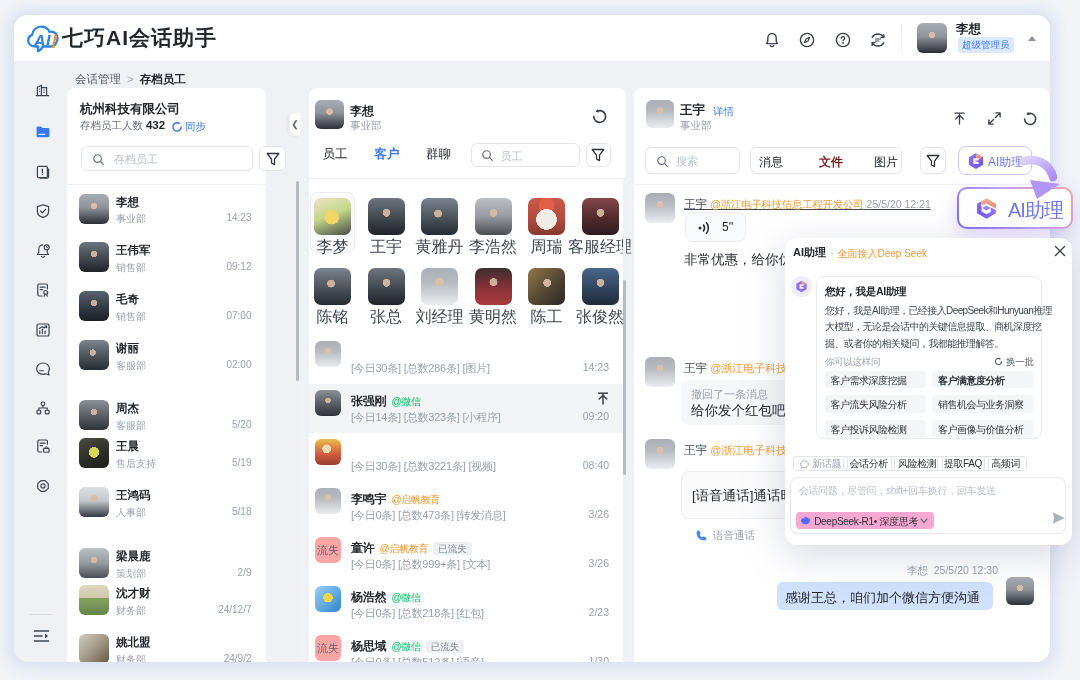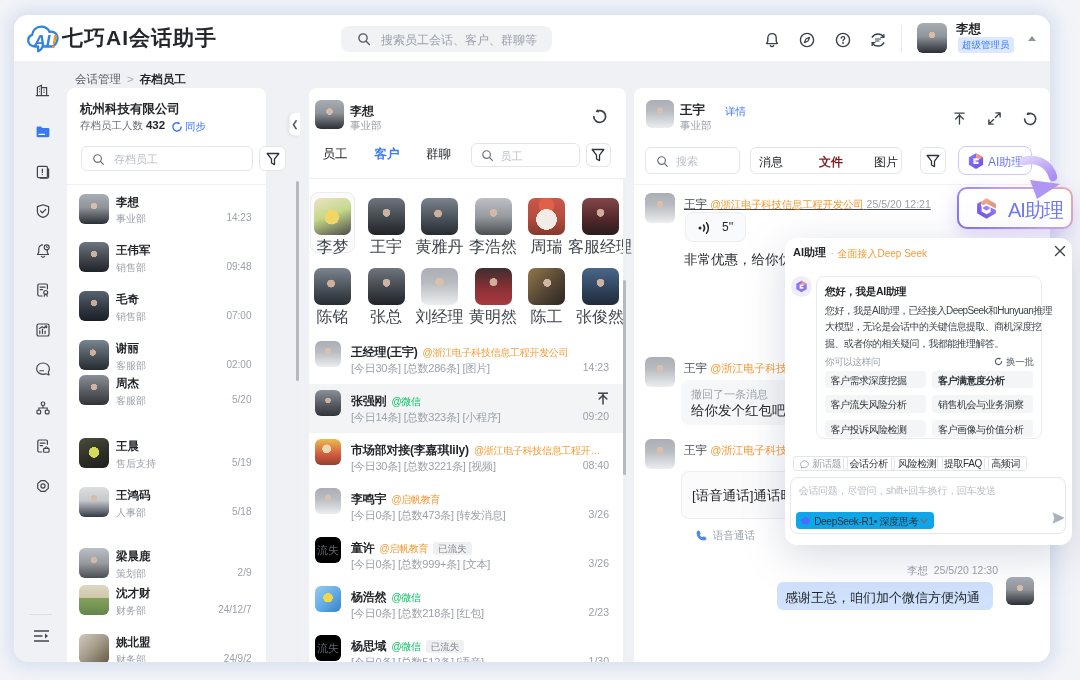--- a/index.html
+++ b/index.html
@@ -32,21 +32,21 @@
 .avJ{background:linear-gradient(135deg,#d0cabf 0%,#a89e8d 45%,#645840 100%);}
 .avK{background:radial-gradient(circle at 50% 38%,#d8c0ad 0 14%,rgba(0,0,0,0) 15%),linear-gradient(180deg,#abafb5 0%,#b8bbc0 40%,#ebedef 100%);}
 .avM{background:radial-gradient(circle at 50% 58%,#f2ece6 0 36%,rgba(0,0,0,0) 37%),radial-gradient(circle at 50% 20%,#e06048 0 22%,rgba(0,0,0,0) 23%),linear-gradient(180deg,#c9584a 0%,#b44c3e 55%,#84382c 100%);}
 .avN{background:radial-gradient(circle at 50% 40%,#ccae99 0 13%,rgba(0,0,0,0) 14%),linear-gradient(180deg,#84474b 0%,#53292c 55%,#291c1e 100%);}
 .avO{background:radial-gradient(circle at 52% 40%,#d2b5a0 0 13%,rgba(0,0,0,0) 14%),linear-gradient(135deg,#94774a 0%,#544634 55%,#2b2620 100%);}
 .avP{background:radial-gradient(circle at 50% 40%,#cbb3a1 0 13%,rgba(0,0,0,0) 14%),linear-gradient(180deg,#49678a 0%,#31455e 55%,#1f2a3a 100%);}
 .avQ{background:radial-gradient(circle at 50% 38%,#cfaf97 0 13%,rgba(0,0,0,0) 14%),linear-gradient(180deg,#3d2e31 0%,#8a3136 55%,#a83a40 100%);}
 .avR{background:radial-gradient(circle at 45% 38%,#f0d8b2 0 20%,rgba(0,0,0,0) 21%),linear-gradient(180deg,#e9bc4d 0%,#d05a40 60%,#94402c 100%);}
 .avS{background:radial-gradient(circle at 50% 45%,#f2d74a 0 24%,rgba(0,0,0,0) 25%),linear-gradient(135deg,#9acbee 0%,#64ade8 50%,#3682c4 100%);}
 .avW{background:radial-gradient(circle at 50% 48%,#d3d95a 0 24%,rgba(0,0,0,0) 25%),linear-gradient(160deg,#4a4c3e 0%,#2c2e26 60%,#1d1f1a 100%);}
-.avT{background:#000000;display:flex;align-items:center;justify-content:center;color:#61666d;font-size:11px;}
+.avT{background:#fca5a5;display:flex;align-items:center;justify-content:center;color:#61666d;font-size:11px;}
 .r1{position:absolute;left:0;width:100%;height:49px;}
 .r1 .av{left:12px;top:0;width:30px;height:30px;}
 .r1 .nm{position:absolute;left:49px;top:1px;font-size:11.5px;font-weight:600;color:#23262b;}
 .r1 .dp{position:absolute;left:49px;top:18.5px;font-size:10px;color:#9aa1ab;}
 .r1 .tm{position:absolute;right:14.5px;top:18.5px;font-size:10px;color:#9aa1ab;}
 .gc{position:absolute;width:37px;}
 .gc .av{left:0;top:0;width:37px;height:37px;border-radius:7px;}
 .gc .gn{position:absolute;top:39px;left:50%;transform:translateX(-50%);font-size:16px;color:#3f454d;white-space:nowrap;}
 .r2{position:absolute;left:0;width:316px;height:49px;}
 .r2 .av{left:6px;top:0;width:26px;height:26px;}
@@ -63,27 +63,20 @@
 <div class="card">
   <div class="topbar">
 
     <svg class="abs" style="left:12px;top:7px;overflow:visible;" width="34" height="34" viewBox="0 0 34 34">
       <path d="M9 24.5 C5 24.5 2.2 21.8 2.2 18.4 C2.2 15.7 3.8 13.6 6.2 12.8 C6.5 8.1 10.4 4.7 15.2 4.7 C18.9 4.7 22.1 6.8 23.6 9.9 C24.1 9.8 24.7 9.7 25.3 9.7 C28.8 9.7 31.6 12.5 31.6 16 C31.6 19.5 28.9 24.5 25.3 24.5 L16.5 24.5 C16 26.3 14.4 28.3 12.2 29.3 C12 27.6 11.8 25.8 12.2 24.5 Z" fill="none" stroke="#2f84e0" stroke-width="2.3" stroke-linejoin="round"></path>
       <text x="7.5" y="25" font-size="17" font-weight="bold" font-style="italic" fill="#2f84e0" font-family="Liberation Sans,sans-serif">AI</text>
       <text x="25" y="26" font-size="19" font-weight="bold" font-style="italic" fill="#f7941e" font-family="Liberation Sans,sans-serif">!</text>
     </svg>
     <div class="abs dk b" style="left:48px;top:9px;font-size:21px;letter-spacing:1px;">七巧AI会话助手</div>
 
-    <div class="abs" style="left:327px;top:11px;width:211px;height:26px;background:#f1f2f4;border-radius:8px;">
-      <svg class="abs" style="left:16px;top:6px;" width="14" height="14" viewBox="0 0 14 14">
-          <circle cx="6" cy="6" r="4.1" fill="none" stroke="#555b64" stroke-width="1.4"></circle>
-          <line x1="9.2" y1="9.2" x2="12.4" y2="12.4" stroke="#555b64" stroke-width="1.4" stroke-linecap="round"></line>
-        </svg>
-      <div class="abs" style="left:40px;top:6px;font-size:12px;color:#9aa1ab;">搜索员工会话、客户、群聊等</div>
-    </div>
 
     <svg class="abs" style="left:750px;top:17px;" width="16" height="16" viewBox="0 0 16 16">
         <path d="M8 1.6 C5.5 1.6 3.8 3.5 3.8 6 L3.8 9.2 L2.6 11.6 L13.4 11.6 L12.2 9.2 L12.2 6 C12.2 3.5 10.5 1.6 8 1.6 Z" fill="none" stroke="#3c4249" stroke-width="1.4" stroke-linejoin="round"></path>
         <path d="M6.4 13.6 C6.8 14.3 7.4 14.6 8 14.6 C8.6 14.6 9.2 14.3 9.6 13.6" fill="none" stroke="#3c4249" stroke-width="1.4" stroke-linecap="round"></path>
       </svg>
     <svg class="abs" style="left:785px;top:17px;" width="16" height="16" viewBox="0 0 16 16">
         <circle cx="8" cy="8" r="6.6" fill="none" stroke="#3c4249" stroke-width="1.4"></circle>
         <path d="M10.6 5.4 L9 9 L5.4 10.6 L7 7 Z" fill="none" stroke="#3c4249" stroke-width="1.2" stroke-linejoin="round"></path>
       </svg>
     <svg class="abs" style="left:821px;top:17px;" width="16" height="16" viewBox="0 0 16 16">
@@ -205,35 +198,35 @@
     <div class="r1" style="top:105.5px;">
         <div class="av avA"></div>
         <div class="nm">李想</div>
         <div class="dp">事业部</div>
         <div class="tm">14:23</div>
       </div>
     <div class="r1" style="top:154px;">
         <div class="av avB"></div>
         <div class="nm">王伟军</div>
         <div class="dp">销售部</div>
-        <div class="tm">09:48</div>
+        <div class="tm">09:12</div>
       </div>
     <div class="r1" style="top:203px;">
         <div class="av avC"></div>
         <div class="nm">毛奇</div>
         <div class="dp">销售部</div>
         <div class="tm">07:00</div>
       </div>
     <div class="r1" style="top:252px;">
         <div class="av avD"></div>
         <div class="nm">谢丽</div>
         <div class="dp">客服部</div>
         <div class="tm">02:00</div>
       </div>
-    <div class="r1" style="top:287px;">
+    <div class="r1" style="top:312px;">
         <div class="av avE"></div>
         <div class="nm">周杰</div>
         <div class="dp">客服部</div>
         <div class="tm">5/20</div>
       </div>
     <div class="r1" style="top:350px;">
         <div class="av avW"></div>
         <div class="nm">王晨</div>
         <div class="dp">售后支持</div>
         <div class="tm">5/19</div>
@@ -336,38 +329,36 @@
         <div class="gn">陈工</div>
       </div>
     <div class="gc" style="left:272.5px;top:180px;">
         <div class="av avP"></div>
         <div class="gn">张俊然</div>
       </div>
 
     <div class="abs" style="left:0;top:296px;width:316px;height:49px;background:#f3f4f6;"></div>
     <div class="r2" style="top:253px;">
         <div class="av avK"></div>
-        <div class="tl"><span class="nm">王经理(王宇)</span><span class="tag orange">@浙江电子科技信息工程开发公司</span></div>
         <div class="sb">[今日30条] [总数286条] [图片]</div>
         <div class="tm">14:23</div>
       </div>
     <div class="r2" style="top:302px;">
         <div class="av avE"></div>
         <div class="tl"><span class="nm">张强刚</span><span class="tag green">@微信</span></div>
         <div class="sb">[今日14条] [总数323条] [小程序]</div>
         <div class="tm">09:20</div>
       <svg class="abs" style="left:288px;top:2px;" width="12" height="13" viewBox="0 0 12 13" stroke="#3c4249" stroke-width="1.5" fill="none">
           <line x1="1" y1="1.2" x2="11" y2="1.2"></line>
           <line x1="6" y1="2.5" x2="6" y2="12" stroke-linecap="round"></line>
           <path d="M2.2 7 L6 3.2 L9.8 7" stroke-linecap="round" stroke-linejoin="round"></path>
         </svg>
     </div>
     <div class="r2" style="top:351px;">
         <div class="av avR"></div>
-        <div class="tl"><span class="nm">市场部对接(李嘉琪lily)</span><span class="tag orange">@浙江电子科技信息工程开…</span></div>
         <div class="sb">[今日30条] [总数3221条] [视频]</div>
         <div class="tm">08:40</div>
       </div>
     <div class="r2" style="top:400px;">
         <div class="av avK"></div>
         <div class="tl"><span class="nm">李鸣宇</span><span class="tag orange">@启帆教育</span></div>
         <div class="sb">[今日0条] [总数473条] [转发消息]</div>
         <div class="tm">3/26</div>
       </div>
     <div class="r2" style="top:449px;">
@@ -387,21 +378,21 @@
         <div class="tl"><span class="nm">杨思域</span><span class="tag green">@微信</span><span class="lost">已流失</span></div>
         <div class="sb">[今日0条] [总数512条] [语音]</div>
         <div class="tm">1/30</div>
       </div>
     <div class="abs" style="left:313.5px;top:91px;width:3.5px;height:483px;background:#eef0f2;"></div>
     <div class="abs" style="left:313.5px;top:192px;width:3.5px;height:195px;background:#b6bac0;border-radius:2px;"></div>
   </div>
   <div class="panel p3" id="p3">
     <div class="av avK" style="left:12px;top:12px;width:28px;height:28px;"></div>
     <div class="abs dk b" style="left:46px;top:14px;font-size:12.5px;">王宇</div>
-    <div class="abs" style="left:91px;top:17px;font-size:10.5px;color:#3a78f5;">详情</div>
+    <div class="abs" style="left:79px;top:17px;font-size:10.5px;color:#3a78f5;">详情</div>
     <div class="abs g" style="left:46px;top:31px;font-size:10.5px;">事业部</div>
     <svg class="abs" style="left:319px;top:24px;" width="13" height="13" viewBox="0 0 12 13" stroke="#3c4249" stroke-width="1.3" fill="none">
         <line x1="1" y1="1.2" x2="11" y2="1.2"></line>
         <line x1="6" y1="2.5" x2="6" y2="12" stroke-linecap="round"></line>
         <path d="M2.2 7 L6 3.2 L9.8 7" stroke-linecap="round" stroke-linejoin="round"></path>
       </svg>
     <svg class="abs" style="left:353px;top:23px;" width="15" height="15" viewBox="0 0 16 16" stroke="#3c4249" stroke-width="1.5" fill="none">
         <path d="M9.5 2 L14 2 L14 6.5 M14 2 L9 7" stroke-linecap="round" stroke-linejoin="round"></path>
         <path d="M6.5 14 L2 14 L2 9.5 M2 14 L7 9" stroke-linecap="round" stroke-linejoin="round"></path>
       </svg>
@@ -545,21 +536,21 @@
   <div class="qbtn" style="left:8.8px;top:217.5px;color:#9aa1ab;">
     <svg style="margin-right:3px;" width="9" height="9" viewBox="0 0 14 14">
         <path d="M13 6.5 C13 9.5 10.3 11.9 7 11.9 C6.1 11.9 5.3 11.7 4.5 11.4 L1.5 12.5 L2.3 9.9 C1.5 9 1 7.8 1 6.5 C1 3.5 3.7 1.1 7 1.1 C10.3 1.1 13 3.5 13 6.5 Z" fill="none" stroke="#9aa1ab" stroke-width="1.3"></path>
       </svg>新话题</div>
   <div class="qbtn" style="left:58px;top:217.5px;">会话分析</div>
   <div class="qbtn" style="left:106.5px;top:217.5px;">风险检测</div>
   <div class="qbtn" style="left:152.4px;top:217.5px;">提取FAQ</div>
   <div class="qbtn" style="left:199.7px;top:217.5px;">高频词</div>
   <div class="abs" style="left:5.2px;top:239px;width:276.5px;height:57px;border:1px solid #e4e6ea;border-radius:8px;">
     <div class="abs" style="left:8px;top:6px;font-size:10px;color:#b9bfc8;letter-spacing:-.3px;">会话问题，尽管问，shift+回车换行，回车发送</div>
-    <div class="abs" style="left:5.5px;top:34px;width:138px;height:17px;background:#0ea5e9;border-radius:4px;">
+    <div class="abs" style="left:5.5px;top:34px;width:138px;height:17px;background:#f9a8d4;border-radius:4px;">
       <svg class="abs" style="left:4px;top:3px;" width="11" height="11" viewBox="0 0 14 14">
           <path d="M12.8 6 C12.8 5.2 12.2 4.6 11.4 4.6 C11.2 4.6 10.9 4.7 10.7 4.8 C10 3.2 8.4 2.1 6.5 2.1 C5.9 2.1 5.3 2.2 4.8 2.4 L7.2 4.5 L3.4 4.2 L1.2 6.3 C1.2 8.9 3.3 11.9 6.9 11.9 C10 11.9 12 10 12.5 7.8 C12.7 7.2 12.8 6.6 12.8 6 Z" fill="#4d6bfe"></path>
         </svg>
       <div class="abs" style="left:18px;top:3px;font-size:10px;color:#2e3338;letter-spacing:-.3px;">DeepSeek-R1• 深度思考</div>
       <svg class="abs" style="left:124px;top:6px;" width="8" height="6" viewBox="0 0 8 6">
           <path d="M1 1 L4 4.5 L7 1" fill="none" stroke="#6b727c" stroke-width="1.2" stroke-linecap="round"></path>
         </svg>
     </div>
     <div class="abs" style="left:260px;top:33px;">
       <svg width="15" height="14" viewBox="0 0 15 14">

